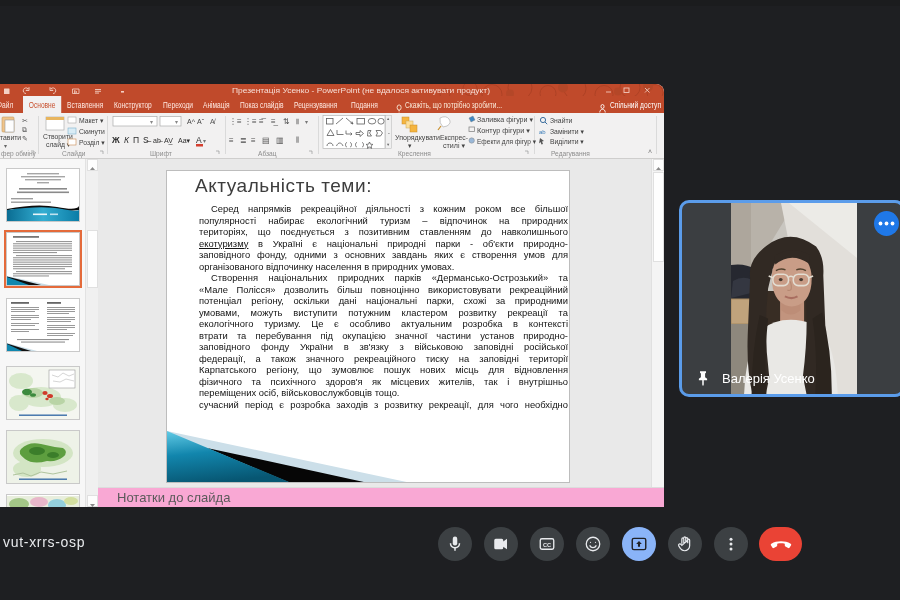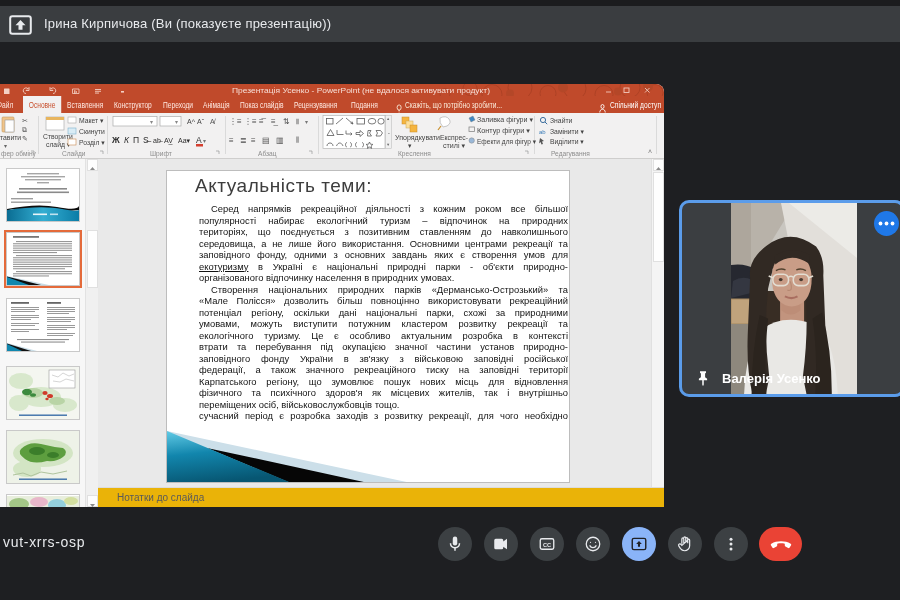--- a/index.html
+++ b/index.html
@@ -13,51 +13,44 @@
 
 #ppt{left:0;top:84px;width:664px;height:441px;background:#f2f1f1;overflow:hidden;border-radius:0 8px 0 0}
 #tbar{left:0;top:0;width:664px;height:12px;background:#c04a2b}
 #tabs{left:0;top:12px;width:664px;height:17px;background:#c04a2b;color:#fff}
 .tab{position:absolute;top:0;height:17px;line-height:18px;font-size:8.5px;color:#ffe9e2;white-space:nowrap;transform:scaleX(.78);transform-origin:0 50%}
 #tabs .active{background:#f2f1f1;color:#c8502e}
 #ribbon{left:0;top:29px;width:664px;height:46px;background:#f2f1f1;border-bottom:1px solid #cfcecd}
 
 #lpanel{left:0;top:75px;width:98px;height:348px;background:#f7f7f7;border-right:1px solid #d9d9d9}
 #canvas{left:98px;top:75px;width:566px;height:328px;background:#e9e9e9}
-#notes{left:98px;top:403px;width:566px;height:20px;background:#eab308;border-top:1px solid #dcdcdc;font-size:10px;color:#5a5a5a;line-height:19px}
+#notes{left:98px;top:403px;width:566px;height:20px;background:#f9a8d4;border-top:1px solid #dcdcdc;font-size:13px;color:#5a5a5a;line-height:19px}
 #status{left:0;top:423px;width:664px;height:18px;background:#f3f3f3;border-top:1px solid #d6d6d6;font-size:7px;color:#565656}
 
 #slide{left:166px;top:86px;width:404px;height:313px;background:#fff;border:1px solid #bdbdbd;overflow:hidden}
 #slide h1{position:absolute;left:28px;top:4px;font-size:19px;font-weight:400;color:#3d3d3d;font-family:"Liberation Sans",sans-serif;letter-spacing:.55px}
 #stext{position:absolute;left:32px;top:32px;width:369px;font-family:Liberation Sans, sans-serif;font-size:9.4px;line-height:11.5px;color:#131313}
 .jl{text-align:justify;text-align-last:justify;height:11.5px;overflow:visible;white-space:nowrap}
 .jend{text-align:left;text-align-last:left;height:11.5px;white-space:nowrap}
 .ind{text-indent:12px}
 
 .thumb{position:absolute;left:6px;width:74px;height:54px;background:#fff;border:1px solid #c9c9c9;overflow:hidden}
 
 #tile{left:679px;top:200px;width:226px;height:197px;border:3px solid #5b9cea;border-radius:10px;background:#3b3e41;overflow:hidden}
 #vid{position:absolute;left:49px;top:0;width:126px;height:191px;overflow:hidden}
-#pname{position:absolute;left:40px;top:168px;font-size:13px;color:#fff;font-weight:700}
+#pname{position:absolute;left:40px;top:168px;font-size:13px;color:#fff;font-weight:400}
 #dots3{position:absolute;left:192px;top:8px;width:25px;height:25px;border-radius:50%;background:#1f78e8;text-align:center}
 
 #bbar{left:0;top:507px;width:900px;height:65px;background:#1e1f22}
 #meetcode{position:absolute;left:3px;top:27px;font-size:14px;font-weight:500;color:#e8eaed;letter-spacing:.7px}
 .cbtn{position:absolute;top:20px;width:34px;height:34px;border-radius:50%;background:#3c4043;display:flex;align-items:center;justify-content:center}
 </style></head>
 <body>
 <div id="stage">
 <div id="topstrip" class="abs"></div>
-<div id="topbar" class="abs">
-  <svg class="ic" width="23" height="20" viewBox="0 0 23 20">
-        <rect x="1.2" y="1.2" width="20.6" height="17.6" rx="2.2" fill="none" stroke="#e8eaed" stroke-width="2"></rect>
-        <path d="M11.5 5l5 5.2h-3v4.6h-4v-4.6h-3z" fill="#e8eaed"></path>
-      </svg>
-  <span class="tt">Ірина Кирпичова (Ви (показуєте презентацію))</span>
-</div>
 <div id="ppt" class="abs">
   <div id="tbar" class="abs">
     <svg width="664" height="12" viewBox="0 0 664 12" style="position:absolute;left:0;top:0">
           <g transform="translate(0,1.5)">
       <g opacity="0.5" stroke="#9c3a20" fill="none">
         <circle cx="470" cy="3" r="7"></circle>
               <circle cx="492" cy="9" r="10"></circle>
               <circle cx="520" cy="2" r="12"></circle>
               <circle cx="548" cy="8" r="8"></circle>
               <circle cx="575" cy="3" r="11"></circle>
@@ -413,23 +406,22 @@
             </svg></div>
     </div>
   </div>
   <div id="canvas" class="abs"></div>
   <div id="slide" class="abs">
     <h1>Актуальність теми:</h1>
     <div id="stext">
       <div class="jl ind">Серед напрямків рекреаційної діяльності з кожним роком все більшої</div>
       <div class="jl">популярності набирає екологічний туризм – відпочинок на природних</div>
       <div class="jl">територіях, що поєднується з позитивним ставленням до навколишнього</div>
-      <div class="jl">середовища, а не лише його використання. Основними центрами рекреації та</div>
+      <div class="jl"><u>екотуризму</u> в Україні є національні природні парки - об'єкти природно-</div>
       <div class="jl">заповідного фонду, одними з основних завдань яких є створення умов для</div>
-      <div class="jl"><u>екотуризму</u> в Україні є національні природні парки - об'єкти природно-</div>
       <div class="jend">організованого відпочинку населення в природних умовах.</div>
       <div class="jl ind">Створення національних природних парків «Дермансько-Острозький» та</div>
       <div class="jl">«Мале Полісся» дозволить більш повноцінно використовувати рекреаційний</div>
       <div class="jl">потенціал регіону, оскільки дані національні парки, схожі за природними</div>
       <div class="jl">умовами, можуть виступити потужним кластером розвитку рекреації та</div>
       <div class="jl">екологічного туризму. Це є особливо актуальним розробка в контексті</div>
       <div class="jl">втрати та перебування під окупацією значної частини установ природно-</div>
       <div class="jl">заповідного фонду України в зв'язку з військовою заповідні російської</div>
       <div class="jl">федерації, а також значного рекреаційного тиску на заповідні території</div>
       <div class="jl">Карпатського регіону, що зумовлює пошук нових місць для відновлення</div>

